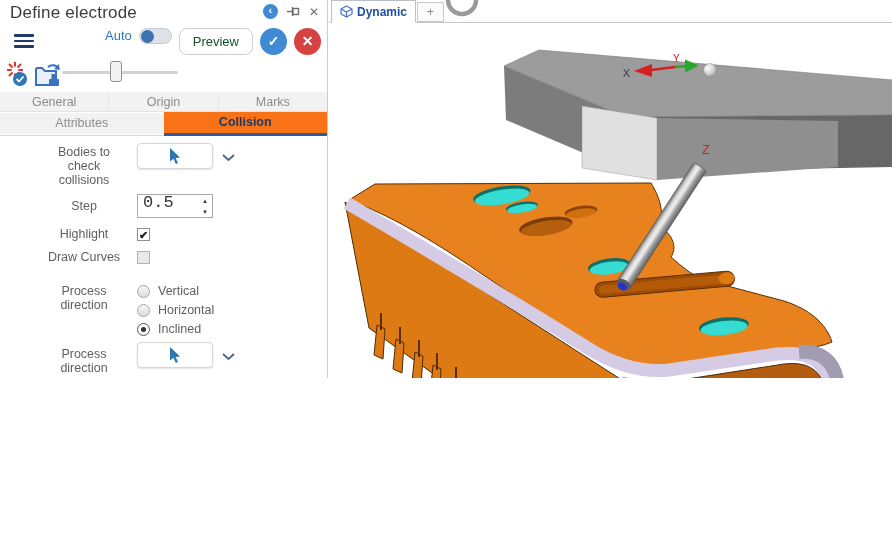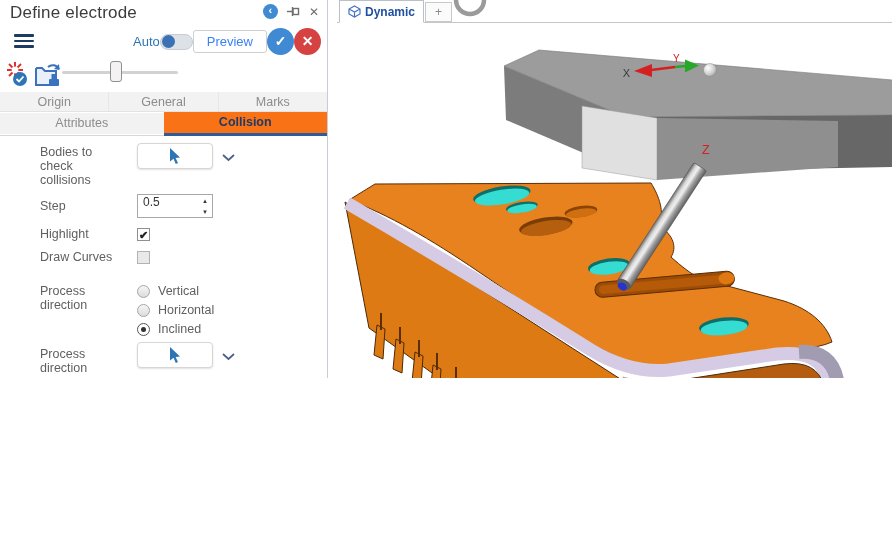--- a/index.html
+++ b/index.html
@@ -13,27 +13,27 @@
   .panel-header { position:relative; height:24px; padding:3px 8px 0 10px; }
   .panel-title { font-size:17px; color:#3c3c3c; letter-spacing:.2px; }
   .header-icons { position:absolute; right:8px; top:4px; display:flex; align-items:center; gap:9px; }
   .back-circle { width:15px; height:15px; border-radius:50%; background:#3f8ad2; color:#fff;
                  font-size:11px; line-height:13px; text-align:center; font-weight:bold; cursor:default; }
   .close-x { color:#6e6e6e; font-size:12px; line-height:12px; }
 
   .toolbar-row { position:relative; height:30px; margin-top:4px; }
   .hamburger { position:absolute; left:14px; top:6px; width:20px; cursor:pointer; }
   .hamburger div { height:2.5px; background:#1e3a66; border-radius:1px; margin-bottom:3px; }
-  .toolbar-right { position:absolute; right:6px; top:0; display:flex; align-items:center; }
+  .toolbar-right { position:absolute; right:6px; top:0; display:flex; gap:7px; }
   .auto-label { color:#2e75b6; font-size:13px; }
   .toggle { position:relative; width:33px; height:16px; border-radius:8px; background:#dde2e8;
             border:1px solid #c6ccd4; }
   .toggle .knob { position:absolute; left:1px; top:0.5px; width:13px; height:13px; border-radius:50%;
                   background:#3a72b4; }
-  .preview-btn { border:1px solid #cfcfcf; border-radius:3px; background:#fff; color:#3b82f6;
+  .preview-btn { border:1px solid #cfcfcf; border-radius:8px; background:#fff; color:#14532d;
                  font-size:13px; padding:3px 13px; }
   .ok-circle, .cancel-circle { width:27px; height:27px; border-radius:50%; color:#fff; font-size:14px;
                  font-weight:bold; text-align:center; line-height:27px; }
   .ok-circle { background:#3f8ad2; }
   .cancel-circle { background:#d64242; }
 
   .icons-row { position:relative; height:28px; margin-top:2px; }
   .slider { position:absolute; left:62px; top:0; width:116px; height:24px; }
   .slider .track { position:absolute; left:0; right:0; top:11px; height:3px; background:#d2d2d2; border-radius:2px; }
   .slider .handle { position:absolute; left:48px; top:1px; width:12px; height:21px; background:#f4f2f2;
@@ -46,46 +46,46 @@
   .tabs-row1 .tab:last-child { border-right:none; }
   .tabs-row2 { display:flex; height:24px; border-bottom:1px solid #d8d8d8;align-items:center; }
   .tabs-row2 .tab { flex:1; text-align:center; font-size:12.5px; color:#8c8c8c; line-height:21px;
                     background:#f2f2f2; }
   .tabs-row2 .tab.active { background:#f97316; color:#1e3a66; font-weight:bold;
                     border-bottom:3px solid #2d5c9e; }
 
   
   .form { padding-top:7px; font-size:12.5px; color:#5f5f5f; }
   .form-row { display:flex; align-items:flex-start; margin-bottom:7px; }
-  .flabel { width:132px; text-align:left; padding-right:4px; padding-top:5px; line-height:14px;padding-left:40px; }
+  .flabel { width:132px; text-align:center; padding-right:4px; padding-top:5px; line-height:14px;padding-left:40px; }
   .flabel.tight { padding-top:2px; }
   .ctrl { margin-left:5px; display:flex; align-items:center; }
   .pick-btn { width:76px; height:26px; background:#fff; border:1px solid #d6d6d6; border-radius:4px;
               box-shadow:0 1px 2px rgba(0,0,0,.12); display:flex; align-items:center; justify-content:center; }
   .chev { margin-left:9px; margin-top:4px; }
   .step-wrap { position:relative; }
-  .step-input { width:76px; height:24px; border:1px solid #a8a8a8; font-size:12px; color:#333;
-                padding:0 14px 8px 5px; font-family:Liberation Sans, sans-serif; }
+  .step-input { width:76px; height:24px; border:1px solid #a8a8a8; font-size:17px; color:#333;
+                padding:0 14px 8px 5px; font-family:Liberation Mono, monospace; }
   .spinner { position:absolute; right:2px; top:2px; width:12px; height:20px; display:flex;
              flex-direction:column; justify-content:space-between; }
   .spinner div { font-size:7px; color:#333; line-height:9px; text-align:center; cursor:pointer; }
   .checkbox { width:13px; height:13px; border:1px solid #8f8f8f; background:#fff; margin-top:3px;
               font-size:11px; line-height:12px; text-align:center; color:#222; font-weight:bold; }
   .checkbox.unchecked { background:#e9e9e9; border-color:#b2b2b2; }
   .radio-group { display:flex; flex-direction:column; gap:5px; margin-left:5px; }
   .radio-opt { display:flex; align-items:center; gap:8px; }
   .radio { width:13px; height:13px; border-radius:50%; border:1px solid #a6a6a6;
            background:linear-gradient(#f6f6f6,#dcdcdc); position:relative; }
   .radio.selected { background:#fff; border-color:#555; }
   .radio.selected::after { content:""; position:absolute; left:3px; top:3px; width:5px; height:5px;
            border-radius:50%; background:#333; }
 
   
   .viewport { position:absolute; left:329px; top:0; width:563px; height:535px; background:#fff; }
-  .vp-tabbar { position:absolute; left:8px; top:0; right:0; height:23px; border-bottom:1px solid #c6c6c6; z-index:3; }
+  .vp-tabbar { position:absolute; left:0; top:0; right:0; height:23px; border-bottom:1px solid #c6c6c6; z-index:3; }
   .vp-tab { position:absolute; left:2px; top:0; height:23px; background:#fff; border:1px solid #b9c0c8;
             border-bottom:1px solid #fff; display:flex; align-items:center; gap:4px; padding:0 8px;
             font-size:12px; font-weight:bold; color:#2050a0; }
   .vp-newtab { position:absolute; left:88px; top:2px; width:27px; height:20px; border:1px solid #c9c9c9;
             background:#fbfbfb; color:#8a8a8a; font-size:12px; text-align:center; line-height:18px; }
   .vp-arc { position:absolute; left:116px; top:0; }
   .scene { position:absolute; left:0; top:0; }
 </style>
 </head>
 <body>
@@ -143,22 +143,22 @@
         <rect x="15" y="18" width="10" height="7" rx="1" fill="#3a72c0"></rect>
         <rect x="17.5" y="13" width="5" height="5" fill="#3a72c0"></rect>
       </svg>
       <div class="slider">
         <div class="track"></div>
         <div class="handle"></div>
       </div>
     </div>
 
     <div class="tabs-row1">
+      <div class="tab">General</div>
       <div class="tab">Origin</div>
-      <div class="tab">General</div>
       <div class="tab">Marks</div>
     </div>
     <div class="tabs-row2">
       <div class="tab">Attributes</div>
       <div class="tab active">Collision</div>
     </div>
 
     <div class="form">
 
       <div class="form-row">

